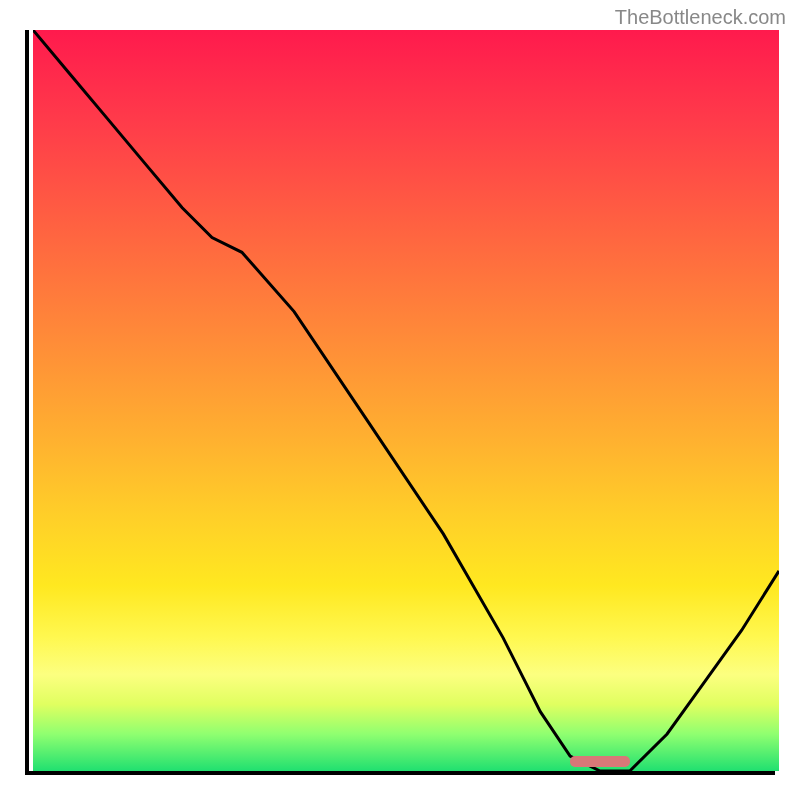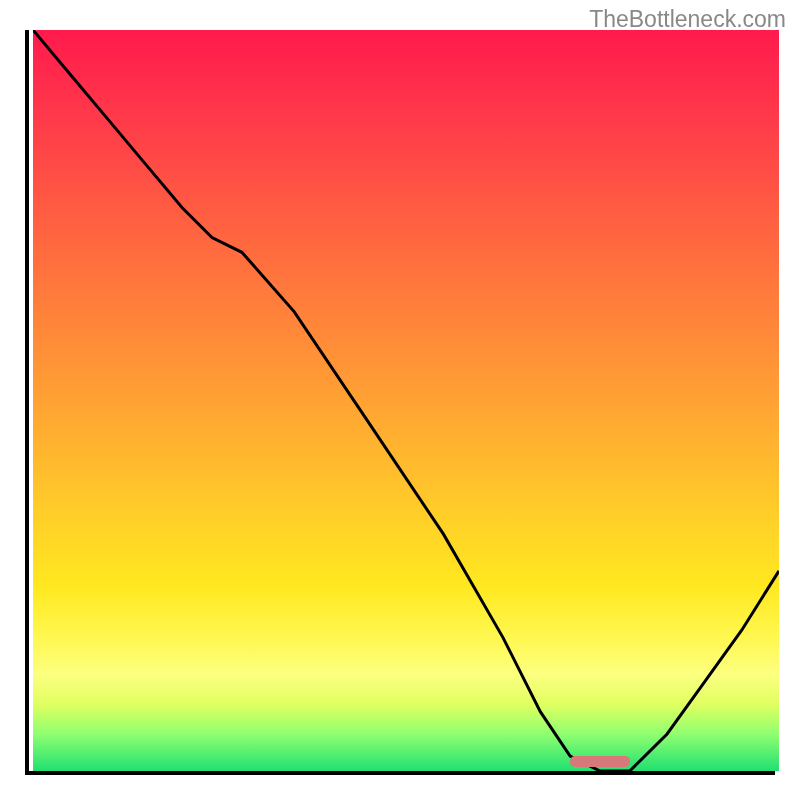--- a/index.html
+++ b/index.html
@@ -9,21 +9,21 @@
     height: 800px;
     background: #ffffff;
     font-family: Arial, sans-serif;
     position: relative;
   }
   .watermark {
     position: absolute;
     top: 6px;
     right: 14px;
     color: #888;
-    font-size: 23px;
+    font-size: 20px;
     font-weight: 500;
     z-index: 10;
   }
   .chart-container {
     position: absolute;
     top: 30px;
     left: 25px;
     width: 750px;
     height: 745px;
   }

